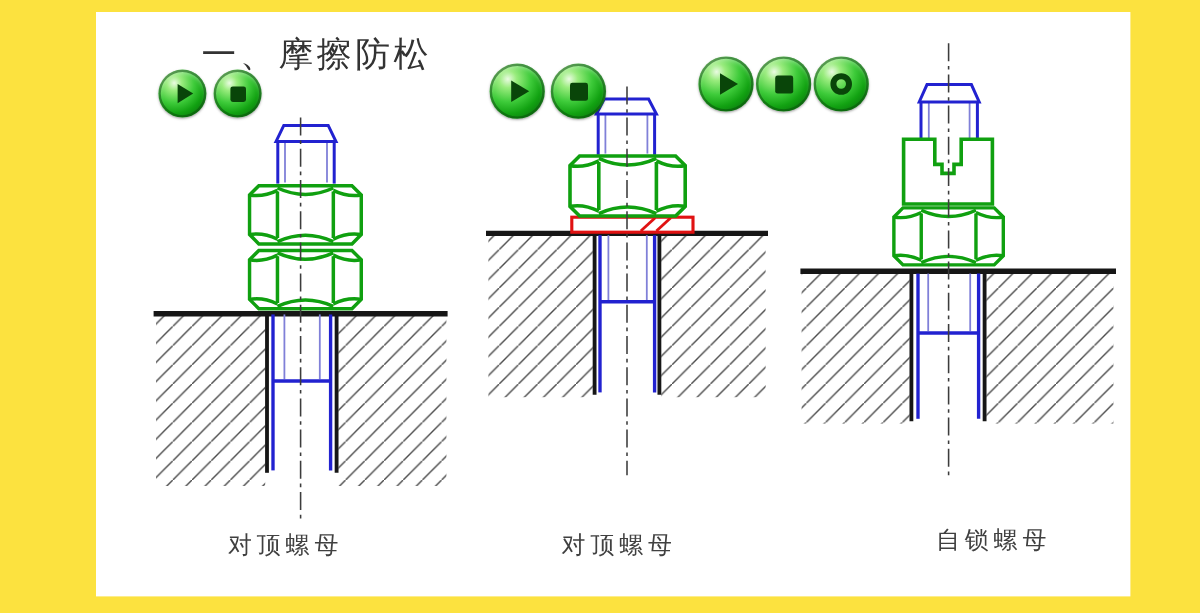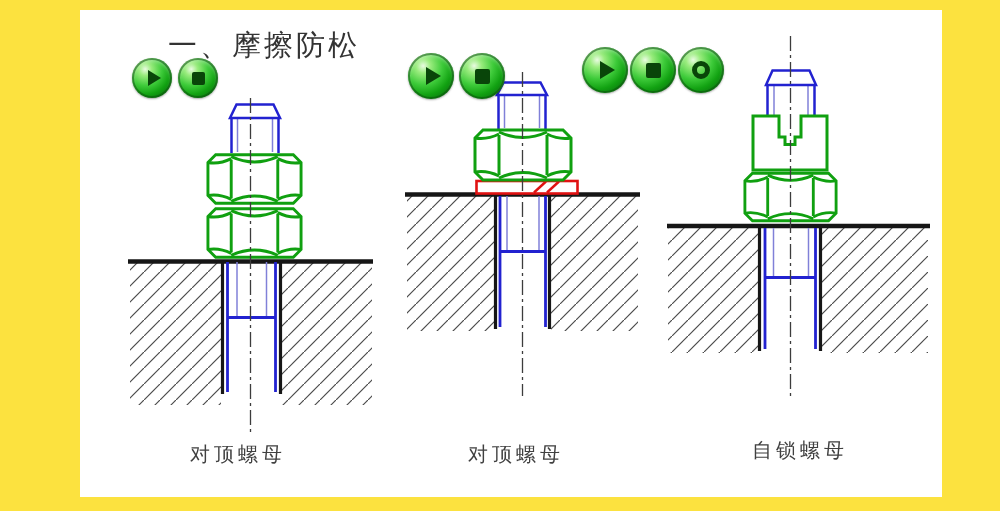--- a/index.html
+++ b/index.html
@@ -21,21 +21,21 @@
     white-space:nowrap;
   }
   .diagram-label{
     position:absolute;
     font-size:20px;letter-spacing:4px;color:#404040;
     font-family:"Liberation Serif", serif;
     white-space:nowrap;
   }
   .label-1{left:190px;top:441px;}
   .label-2{left:468px;top:441px;}
-  .label-3{left:752px;top:437px;}
+  .label-3{left:780px;top:437px;}
 
   .drawing{position:absolute;left:0;top:0;}
 
   .btn-group{position:absolute;display:flex;align-items:center;}
   .g1{left:132px;top:58px;gap:6px;}
   .g2{left:408px;top:53px;gap:5px;}
   .g3{left:582px;top:47px;gap:2px;}
   .media-btn{
     border-radius:50%;
     display:flex;align-items:center;justify-content:center;

